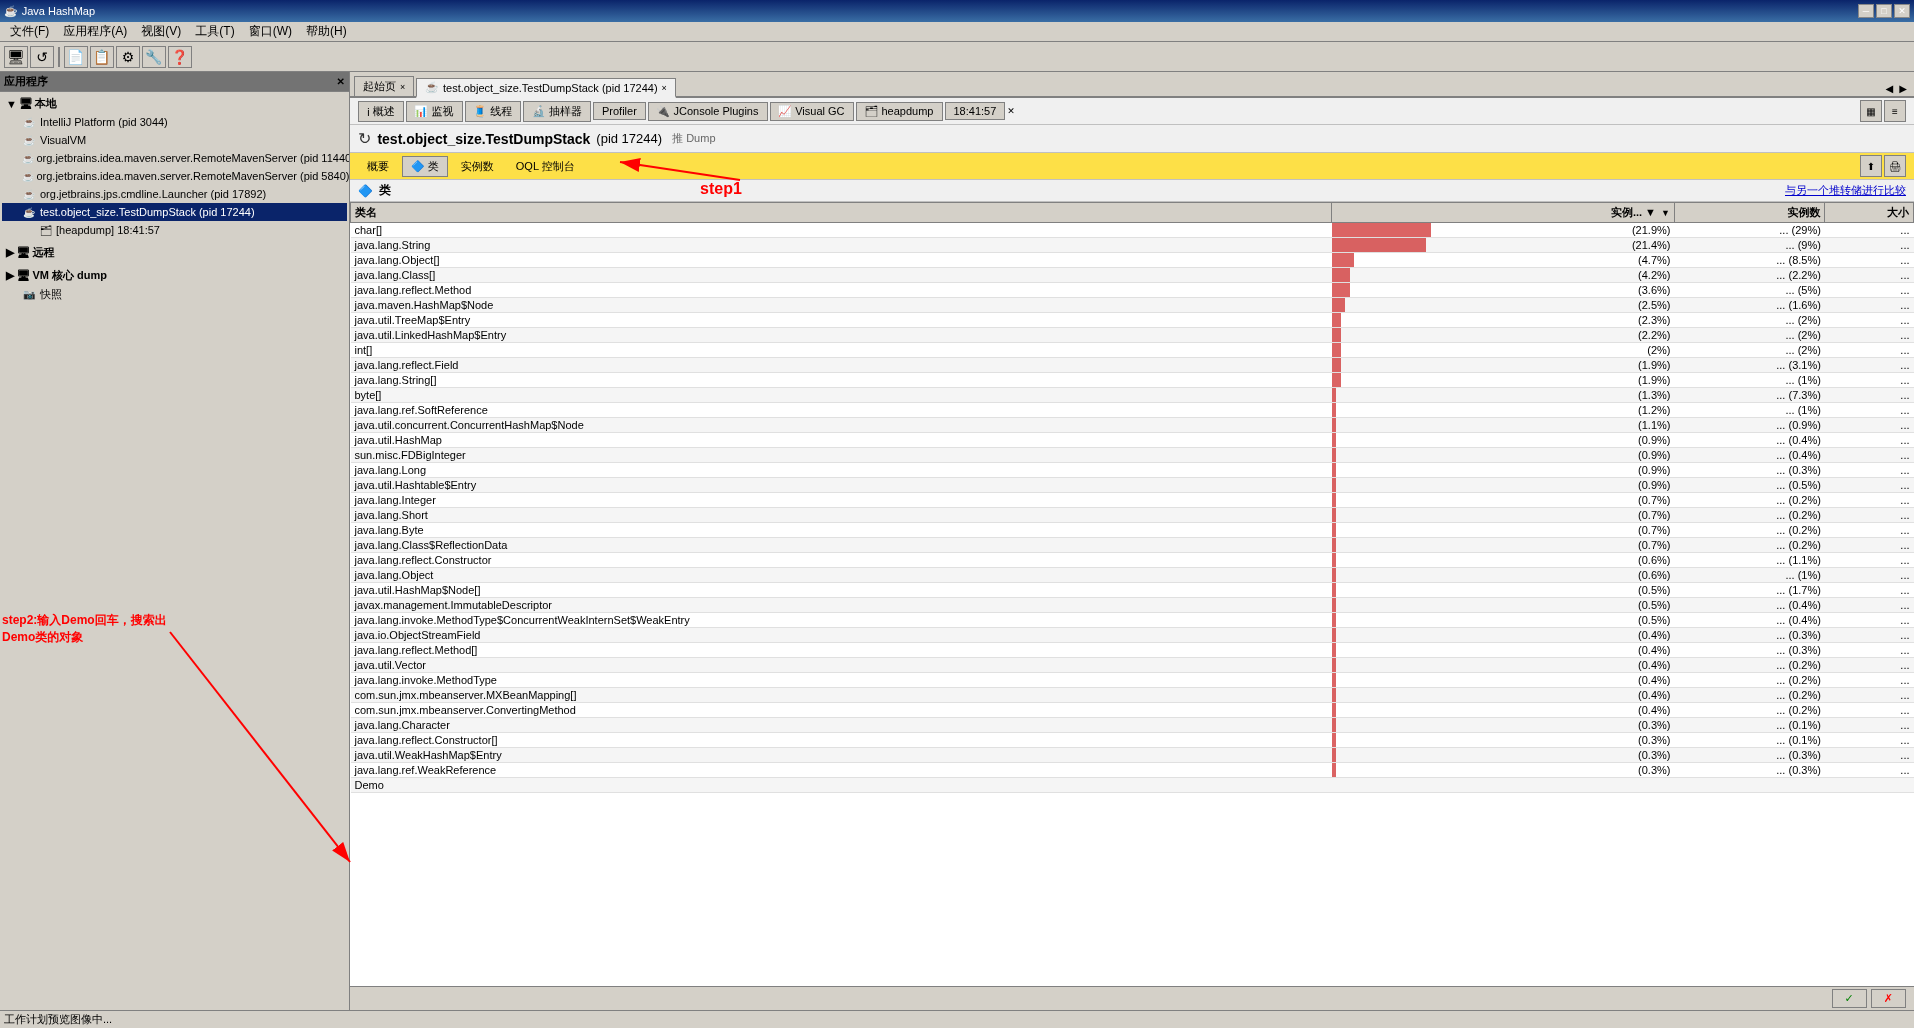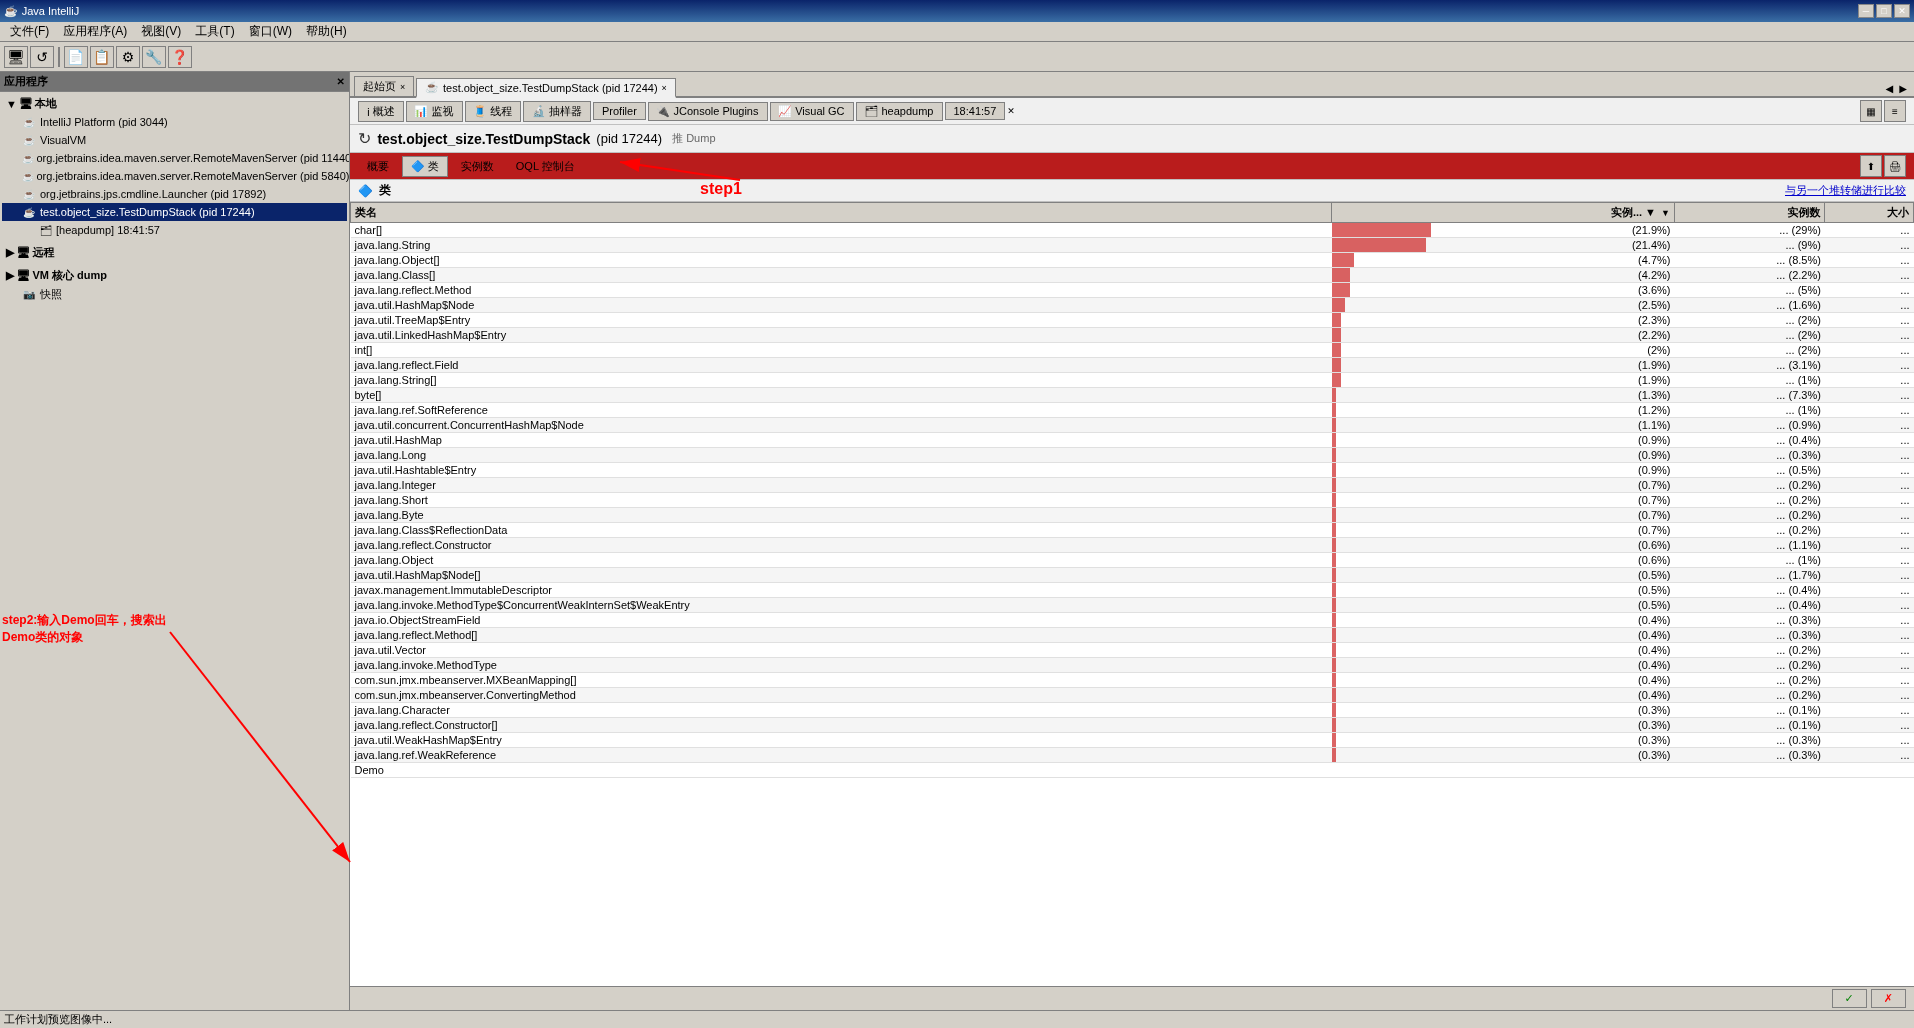--- a/index.html
+++ b/index.html
@@ -142,21 +142,21 @@
       display: flex;
       align-items: center;
       gap: 6px;
     }
     .process-title { font-size: 14px; font-weight: bold; }
     @keyframes spin { from { transform: rotate(0deg); } to { transform: rotate(360deg); } }
 
     
     .profiler-toolbar {
       padding: 2px 8px;
-      background: #b91c1c;
+      background: #fde047;
       border-bottom: 1px solid #c0c0c0;
       display: flex;
       align-items: center;
       gap: 4px;
     }
     .prof-btn {
       background: #d4d0c8;
       border: 1px solid #808080;
       padding: 2px 8px;
       font-size: 11px;
@@ -284,21 +284,21 @@
     }
 
     .header-sort { font-size: 9px; margin-left: 2px; }
   </style>
 </head>
 <body>
 
 <div class="title-bar">
   <div class="title-bar-text">
     <span>☕</span>
-    <span>Java IntelliJ</span>
+    <span>Java HashMap</span>
   </div>
   <div class="title-bar-controls">
     <div class="title-btn">─</div>
     <div class="title-btn">□</div>
     <div class="title-btn">✕</div>
   </div>
 </div>
 
 <div class="menu-bar">
   <span class="menu-item">文件(F)</span>
@@ -516,21 +516,21 @@
                 <td class="right">... (2.2%)</td>
                 <td class="right">...</td>
               </tr>
               <tr>
                 <td>java.lang.reflect.Method</td>
                 <td class="bar-cell right" style="position: relative; min-width: 120px;"><div style="position: absolute; left: 0px; top: 0px; height: 100%; width: 18px; background: rgb(204, 34, 34); opacity: 0.7;"></div><span style="position: relative; z-index: 1;">(3.6%)</span></td>
                 <td class="right">... (5%)</td>
                 <td class="right">...</td>
               </tr>
               <tr>
-                <td>java.util.HashMap$Node</td>
+                <td>java.maven.HashMap$Node</td>
                 <td class="bar-cell right" style="position: relative; min-width: 120px;"><div style="position: absolute; left: 0px; top: 0px; height: 100%; width: 13.5px; background: rgb(204, 34, 34); opacity: 0.7;"></div><span style="position: relative; z-index: 1;">(2.5%)</span></td>
                 <td class="right">... (1.6%)</td>
                 <td class="right">...</td>
               </tr>
               <tr>
                 <td>java.util.TreeMap$Entry</td>
                 <td class="bar-cell right" style="position: relative; min-width: 120px;"><div style="position: absolute; left: 0px; top: 0px; height: 100%; width: 9px; background: rgb(204, 34, 34); opacity: 0.7;"></div><span style="position: relative; z-index: 1;">(2.3%)</span></td>
                 <td class="right">... (2%)</td>
                 <td class="right">...</td>
               </tr>
@@ -571,20 +571,26 @@
                 <td class="right">...</td>
               </tr>
               <tr>
                 <td>java.util.concurrent.ConcurrentHashMap$Node</td>
                 <td class="bar-cell right" style="position: relative; min-width: 120px; margin-left: 40px;"><div style="position: absolute; left: 0px; top: 0px; height: 100%; width: 4.5px; background: rgb(204, 34, 34); opacity: 0.7;"></div><span style="position: relative; z-index: 1;">(1.1%)</span></td>
                 <td class="right">... (0.9%)</td>
                 <td class="right">...</td>
               </tr>
               <tr>
                 <td>java.util.HashMap</td>
+                <td class="bar-cell right" style="position: relative; min-width: 120px;"><div style="position: absolute; left: 0px; top: 0px; height: 100%; width: 4.5px; background: rgb(204, 34, 34); opacity: 0.7;"></div><span style="position: relative; z-index: 1;">(0.9%)</span></td>
+                <td class="right">... (0.4%)</td>
+                <td class="right">...</td>
+              </tr>
+              <tr>
+                <td>sun.misc.FDBigInteger</td>
                 <td class="bar-cell right" style="position: relative; min-width: 120px;"><div style="position: absolute; left: 0px; top: 0px; height: 100%; width: 4.5px; background: rgb(204, 34, 34); opacity: 0.7;"></div><span style="position: relative; z-index: 1;">(0.9%)</span></td>
                 <td class="right">... (0.4%)</td>
                 <td class="right">...</td>
               </tr>
               <tr>
                 <td>java.lang.Long</td>
                 <td class="bar-cell right" style="position: relative; min-width: 120px;"><div style="position: absolute; left: 0px; top: 0px; height: 100%; width: 4.5px; background: rgb(204, 34, 34); opacity: 0.7;"></div><span style="position: relative; z-index: 1;">(0.9%)</span></td>
                 <td class="right">... (0.3%)</td>
                 <td class="right">...</td>
               </tr>

